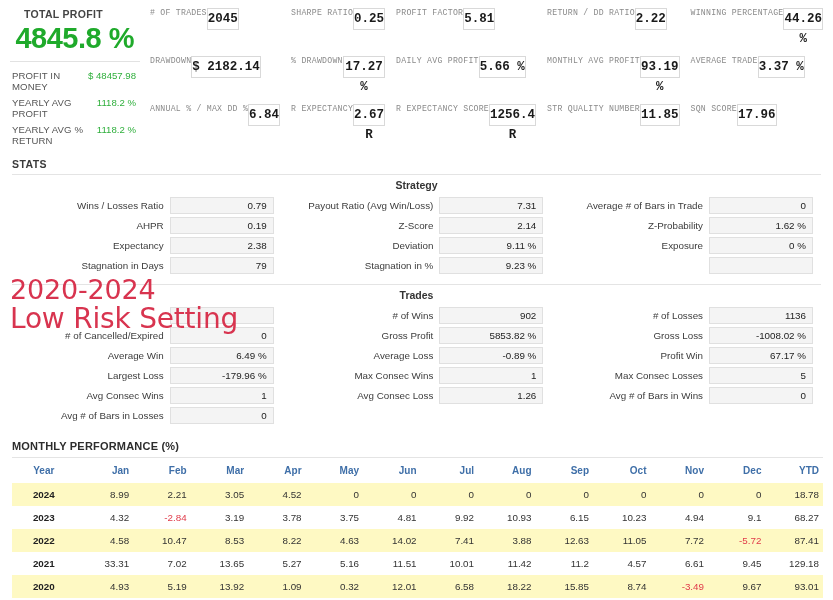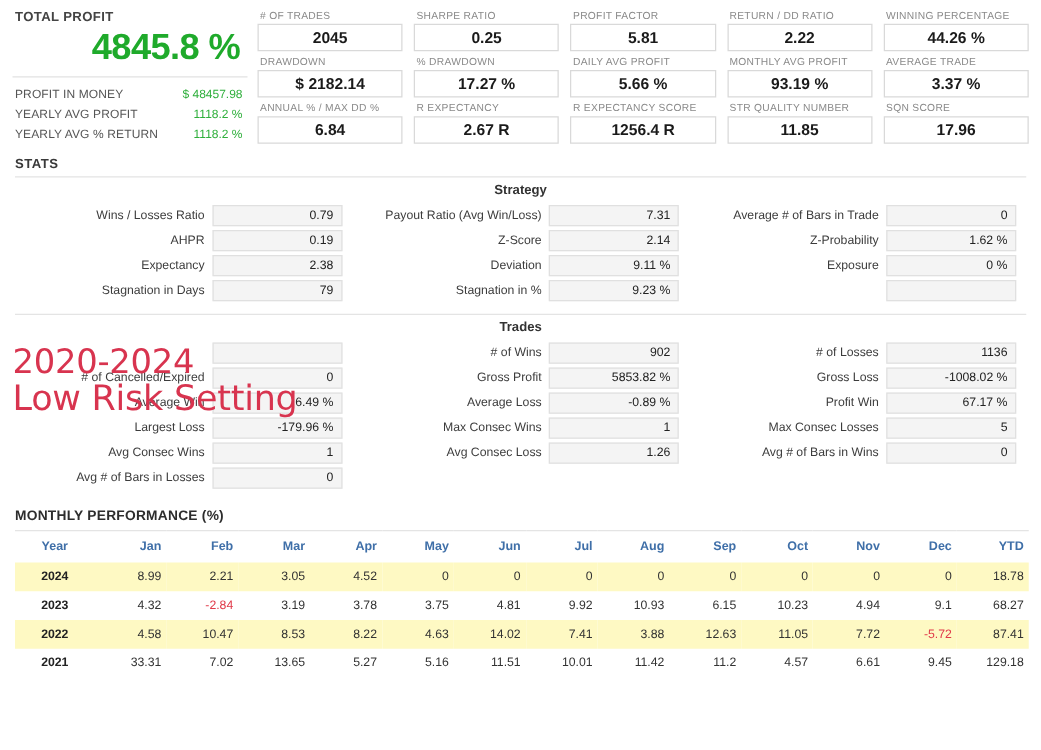--- a/index.html
+++ b/index.html
@@ -11,41 +11,41 @@
     overflow: hidden;
   }
   .page { position: relative; width: 833px; height: 600px; padding: 0; }
 
   
   .top { display: flex; padding: 8px 10px 0 10px; }
 
   .profit-col { width: 196px; padding-right: 8px; }
   .profit-title {
     font-size: 10.5px; font-weight: bold; letter-spacing: .3px;
-    color: #444; text-transform: uppercase; padding-left: 2px;
+    color: #444; text-transform: uppercase; padding-left: 2px; margin-left: 12px;
   }
   .profit-big {
     font-size: 29px; font-weight: bold; color: #1faa2b;
     text-align: right; line-height: 1.15; padding: 2px 6px 4px 0;
     letter-spacing: -0.5px;
   }
   .profit-rule { border-top: 1px solid #e2e2e2; margin: 2px 0 5px 0; }
   .profit-row {
     display: flex; justify-content: space-between; align-items: baseline;
     font-size: 9.6px; padding: 2.5px 4px 2.5px 2px;
   }
   .profit-row .lbl { color: #555; letter-spacing: .1px; }
   .profit-row .val { color: #2faf3c; font-weight: normal; white-space: nowrap; }
 
   .kpi-grid {
     flex: 1; display: grid;
     grid-template-columns: repeat(5, 1fr);
     column-gap: 9px; row-gap: 3px;
   }
-  .kpi { display: flex; flex-direction: column; }
+  .kpi { display: flex; flex-direction: row; font-family: Liberation Mono, monospace; }
   .kpi-label {
     font-size: 8.2px; color: #8a8a8a; letter-spacing: .25px;
     text-transform: uppercase; white-space: nowrap; padding: 0 0 2px 2px;
   }
   .kpi-box {
     border: 1px solid #d9d9d9; background: #fff;
     height: 22px; line-height: 20px; text-align: center;
     font-size: 12.5px; font-weight: bold; color: #1a1a1a;
   }
 
@@ -404,15 +404,31 @@
           <td>5.16</td>
           <td>11.51</td>
           <td>10.01</td>
           <td>11.42</td>
           <td>11.2</td>
           <td>4.57</td>
           <td>6.61</td>
           <td>9.45</td>
           <td>129.18</td>
         </tr>
+        <tr class="odd">
+          <td class="year">2020</td>
+          <td>4.93</td>
+          <td>5.19</td>
+          <td>13.92</td>
+          <td>1.09</td>
+          <td>0.32</td>
+          <td>12.01</td>
+          <td>6.58</td>
+          <td>18.22</td>
+          <td>15.85</td>
+          <td>8.74</td>
+          <td class="neg">-3.49</td>
+          <td>9.67</td>
+          <td>93.01</td>
+        </tr>
       </tbody>
   </table>
 </div>
 
 </body></html>

